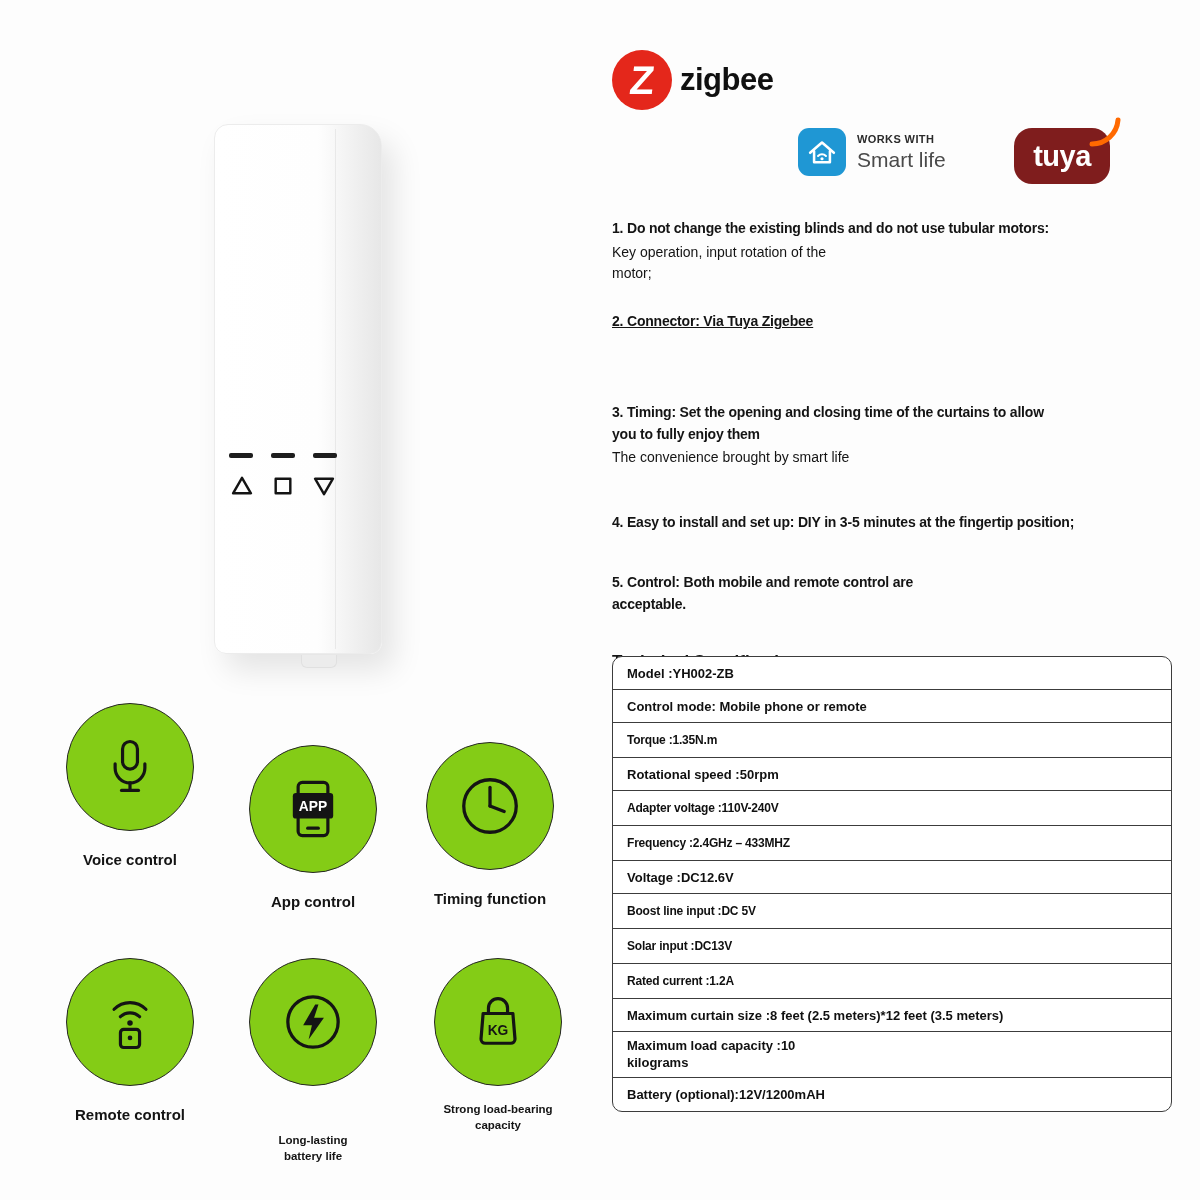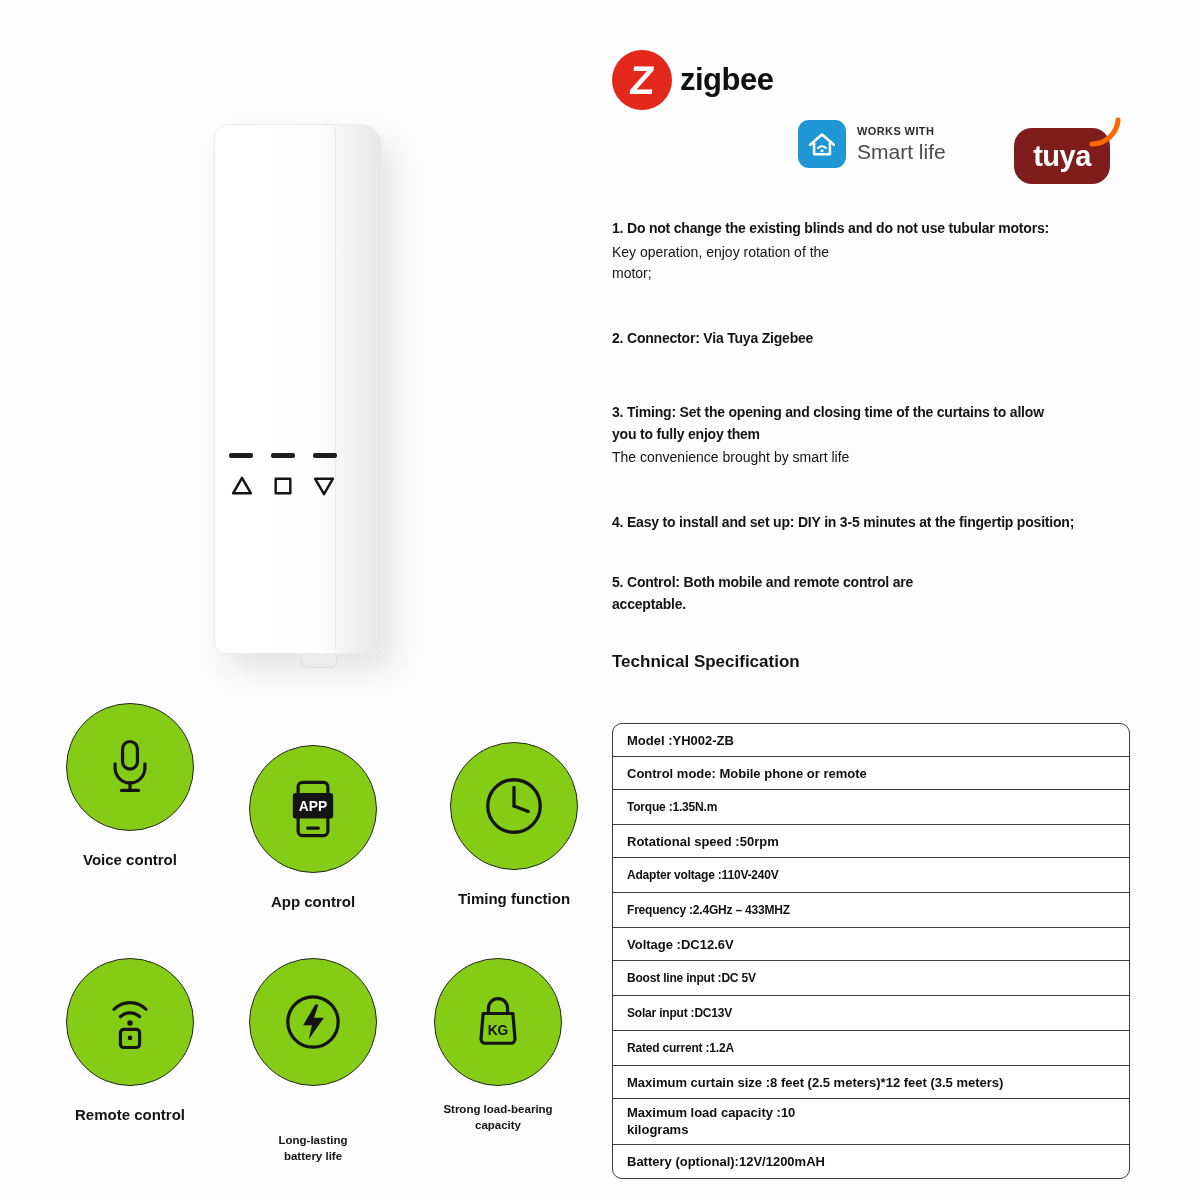--- a/index.html
+++ b/index.html
@@ -43,21 +43,21 @@
 
   
   .zigbee { position:absolute; left:612px; top:50px; display:flex; align-items:center; gap:8px; }
   .zigbee-circle {
     width:60px; height:60px; border-radius:50%; background:#e4271b;
     display:flex; align-items:center; justify-content:center;
   }
   .zigbee-z { color:#fff; font-weight:bold; font-size:40px; line-height:1; transform:skewX(-6deg); }
   .zigbee-text { font-size:31px; font-weight:bold; color:#101010; letter-spacing:-0.5px; }
 
-  .smartlife { position:absolute; left:798px; top:120px; display:flex; align-items:center; gap:11px; }
+  .smartlife { position:absolute; left:798px; top:128px; display:flex; align-items:center; gap:11px; }
   .sl-icon {
     width:48px; height:48px; border-radius:11px; background:#1f97d4;
     display:flex; align-items:center; justify-content:center;
   }
   .sl-text { display:flex; flex-direction:column; }
   .sl-works { font-size:11px; font-weight:bold; color:#2b2b2b; letter-spacing:0.4px; }
   .sl-name { font-size:21px; color:#4a4a4a; margin-top:3px; }
 
   .tuya { position:absolute; left:1014px; top:128px; width:100px; height:58px; }
   .tuya-box {
@@ -66,29 +66,29 @@
   }
   .tuya-name { color:#fff; font-weight:bold; font-size:29px; letter-spacing:-0.5px; }
   .tuya-swoosh { position:absolute; right:-8px; top:-14px; }
 
   
   .features { position:absolute; left:612px; top:0; width:578px; }
   .feature { position:absolute; left:0; width:578px; }
   .f-bold { font-weight:bold; font-size:14px; line-height:1.55; letter-spacing:-0.2px; white-space:pre-line; }
   .f-normal { font-weight:normal; font-size:14px; line-height:1.55; white-space:pre-line; margin-top:2px; }
   .feature-1 { top:218px; }
-  .feature-2 { top:328px; }
+  .feature-2 { top:311px;text-decoration:underline; }
   .feature-3 { top:402px; }
   .feature-4 { top:512px; }
   .feature-5 { top:572px; }
 
   
   .spec-title { position:absolute; left:612px; top:652px; font-size:17px; font-weight:bold; }
   .spec-table {
-    position:absolute; left:612px; top:723px; width:518px;
+    position:absolute; left:612px; top:656px; width:560px;
     border:1.6px solid #3c3c3c; border-radius:10px; overflow:hidden; background:#fff;
   }
   .spec-row {
     display:flex; align-items:center; padding:0 14px;
     border-bottom:1.6px solid #3c3c3c;
     font-weight:bold; color:#101010; white-space:pre-line;
   }
   .spec-row:last-child { border-bottom:none; }
   .spec-row.small { height:33px; font-size:13px; }
   .spec-row.large { height:35px; font-size:12px; letter-spacing:-0.2px; }
@@ -101,21 +101,21 @@
     border:1.6px solid #262626; background:#84cc16;
     display:flex; align-items:center; justify-content:center;
   }
   .icon-label {
     margin-top:20px; font-weight:bold; font-size:15px; color:#141414;
     text-align:center; white-space:pre-line;
   }
   .icon-label.small { font-size:11.5px; line-height:1.35; margin-top:16px; }
   .card-0 { left:45px;  top:703px; }
   .card-1 { left:228px; top:745px; }
-  .card-2 { left:429px; top:742px; }
+  .card-2 { left:405px; top:742px; }
   .card-3 { left:45px;  top:958px; }
   .card-4 { left:228px; top:958px;gap:31px; }
   .card-5 { left:413px; top:958px; }
 
   svg { display:block; }
 </style>
 </head>
 <body>
 
 <div class="device">
@@ -172,21 +172,21 @@
     <span class="tuya-name">tuya</span>
   </div>
   <svg class="tuya-swoosh" width="34" height="34" viewBox="0 0 34 34">
     <path d="M4 30 A26 26 0 0 0 30 6" fill="none" stroke="#ff6900" stroke-width="5" stroke-linecap="round"></path>
   </svg>
 </div>
 
 <section class="features">
   <div class="feature feature-1">
     <p class="f-bold">1. Do not change the existing blinds and do not use tubular motors:</p>
-    <p class="f-normal">Key operation, enjoy rotation of the
+    <p class="f-normal">Key operation, input rotation of the
 motor;</p>
   </div>
   <div class="feature feature-2">
     <p class="f-bold">2. Connector: Via Tuya Zigebee</p>
   </div>
   <div class="feature feature-3">
     <p class="f-bold">3. Timing: Set the opening and closing time of the curtains to allow
 you to fully enjoy them</p>
     <p class="f-normal">The convenience brought by smart life</p>
   </div>

